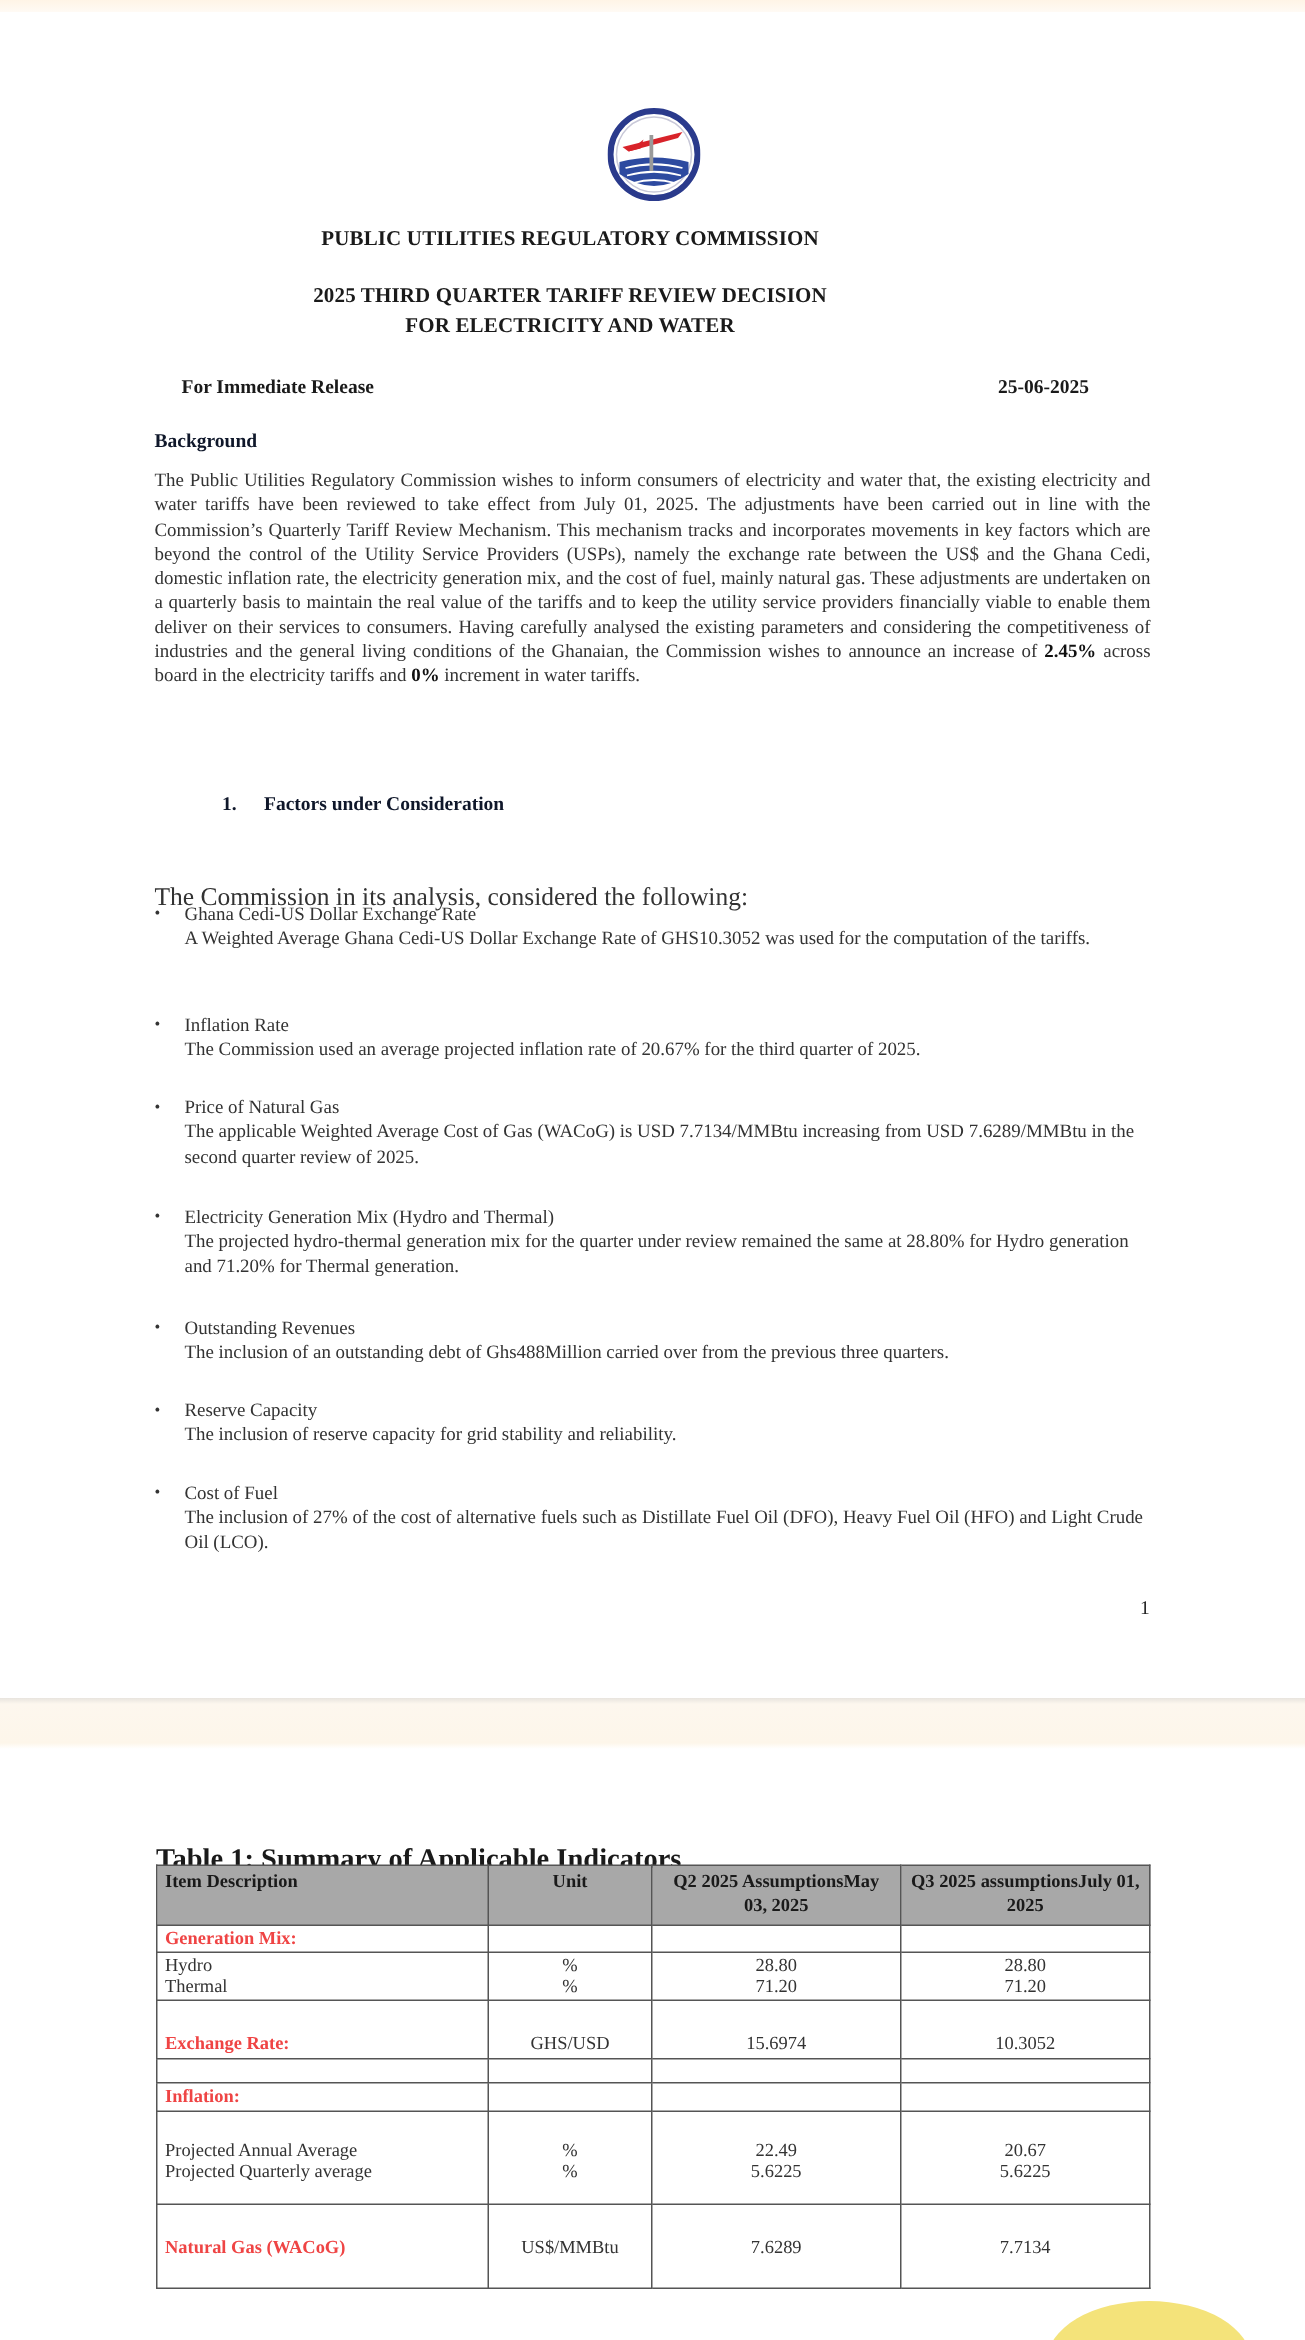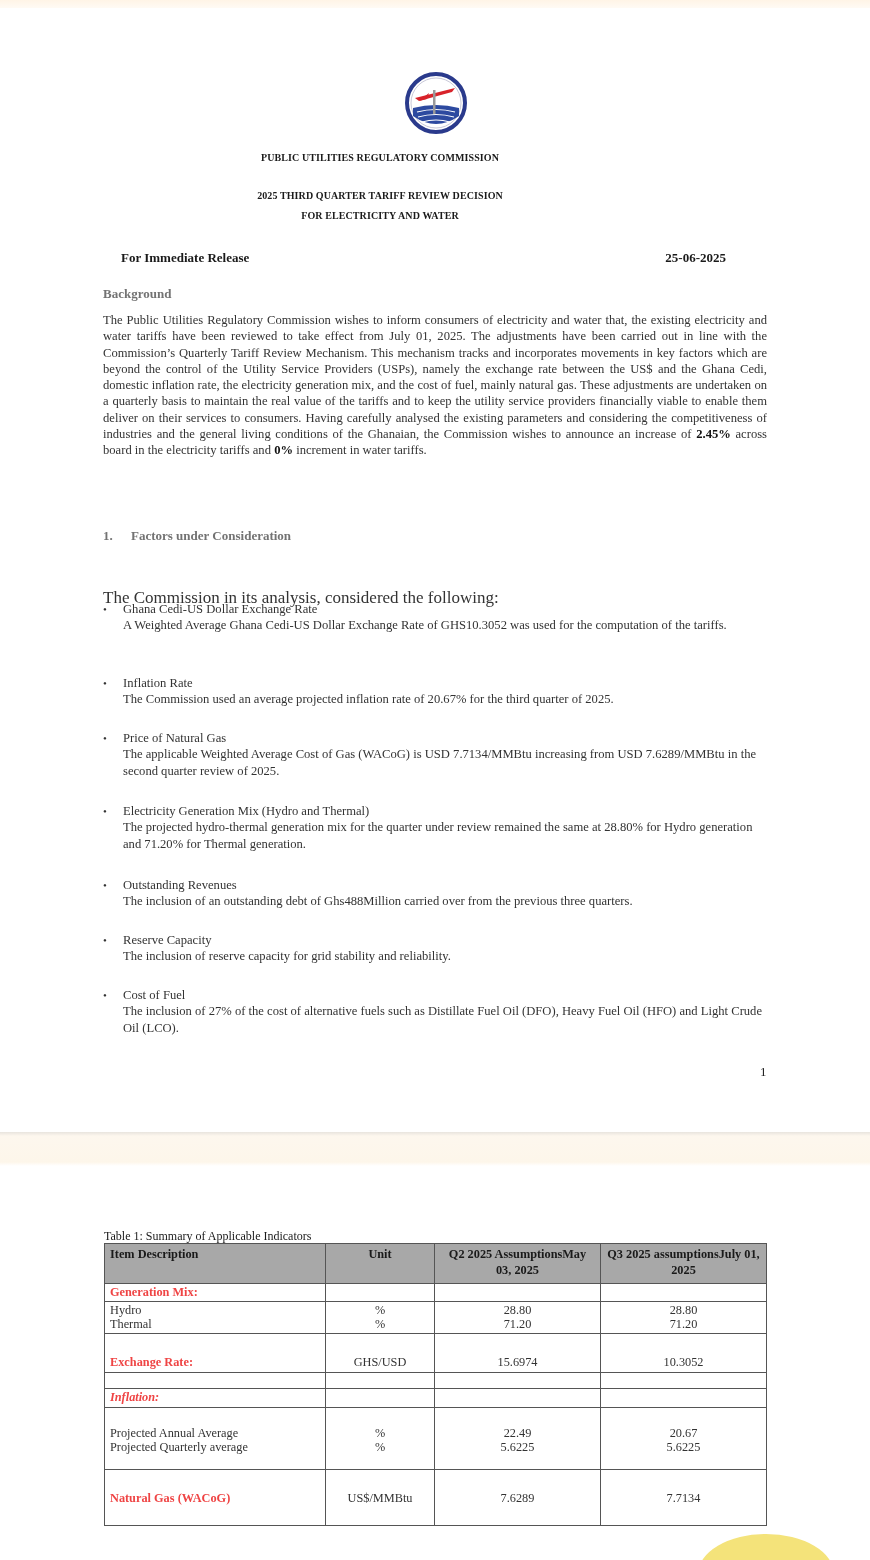--- a/index.html
+++ b/index.html
@@ -22,61 +22,61 @@
     position: absolute; left: 0; top: 1132px; width: 870px; height: 34px;
     background: linear-gradient(#e8e4de 0px, #fdf7ee 4px, #fdf6ea 30px, #ffffff 34px);
   }
   .page2 { top: 1166px; height: 394px; }
 
   .logo {
     position: absolute; left: 405px; top: 72px; width: 62px; height: 62px;
   }
   .center-title {
     position: absolute; left: 0; width: 760px; text-align: center;
-    font-weight: bold; font-size: 10px; color: #1a1a1a; letter-spacing: 0.1px;
+    font-weight: bold; font-size: 14px; color: #1a1a1a; letter-spacing: 0.1px;
   }
   .t1 { top: 152px; }
   .t2 { top: 190px; }
   .t3 { top: 210px; }
   .row-line {
     position: absolute; left: 121px; width: 605px; font-weight: bold; font-size: 13px; color: #1a1a1a;
   }
   .release { top: 250px; }
   .release .date { position: absolute; right: 0; top: 0; }
   .heading {
-    position: absolute; left: 103px; font-weight: bold; font-size: 13px; color: #737373;
+    position: absolute; left: 103px; font-weight: bold; font-size: 13px; color: #0f172a;
   }
   .h-bg { top: 286px; }
   .para {
     position: absolute; left: 103px; width: 664px; top: 312px;
     font-size: 12.6px; line-height: 16.3px; text-align: justify; color: #333;
   }
   .para b { color: #111; }
-  .h-factors { top: 528px; }
+  .h-factors { top: 528px; margin-left: 45px; }
   .h-factors .num { display: inline-block; width: 28px; }
   .intro { position: absolute; left: 103px; top: 588px; font-size: 17px; color: #333; }
 
   .bullet {
     position: absolute; left: 103px; width: 665px; font-size: 12.6px; line-height: 16.3px; color: #333;
   }
   .bullet .dot {
     position: absolute; left: 0; top: 0; width: 18px; font-size: 11px;
   }
   .bullet .title, .bullet .body { margin-left: 20px; display: block; }
   .b1 { top: 601px; }
   .b2 { top: 675px; }
   .b3 { top: 730px; }
   .b4 { top: 803px; }
   .b5 { top: 877px; }
   .b6 { top: 932px; }
   .b7 { top: 987px; }
   .pagenum { position: absolute; left: 760px; top: 1064px; font-size: 13px; color: #222; }
 
   .table-caption {
-    position: absolute; left: 104px; top: 1229px; font-weight: normal; font-size: 12px; color: #1a1a1a;
+    position: absolute; left: 104px; top: 1229px; font-weight: bold; font-size: 19px; color: #1a1a1a;
   }
   table.summary {
     position: absolute; left: 104px; top: 1243px; width: 663px;
     border-collapse: collapse; font-size: 12.3px; color: #333;
   }
   table.summary th, table.summary td {
     border: 1px solid #555; padding: 0 5px; vertical-align: top;
   }
   table.summary th {
     background: #a8a8a8; color: #1a1a1a; font-weight: bold; height: 37px; text-align: center;
@@ -88,21 +88,21 @@
   .c3 { width: 155px; margin-left: 44px; }
   .c4 { width: 155px; }
   td.center { text-align: center; }
   td .sub { display: block; line-height: 14px; }
   td.bold { font-weight: bold; color: #ef4444; }
   tr.r-gen td { height: 17px; }
   tr.r-gen td { line-height: 16px; }
   tr.r-hydro td { height: 30px; line-height: 14px; padding-top: 1px; }
   tr.r-exch td { height: 36px; vertical-align: bottom; padding-bottom: 2px; }
   tr.r-blank td { height: 15px; }
-  tr.r-infl td { height: 18px; line-height: 17px; font-style: italic; }
+  tr.r-infl td { height: 18px; line-height: 17px; }
   tr.r-proj td { height: 46px; vertical-align: bottom; padding-bottom: 15px; }
   tr.r-fuelhdr td { height: 36px; vertical-align: bottom; padding-bottom: 2px; }
   tr.r-gas td { height: 36px; vertical-align: bottom; padding-bottom: 19px; }
 
   .sticker {
     position: absolute; left: 698px; top: 1534px; width: 136px; height: 80px;
     border-radius: 50% 50% 0 0; background: #f4e37a;
   }
 </style>
 </head>

